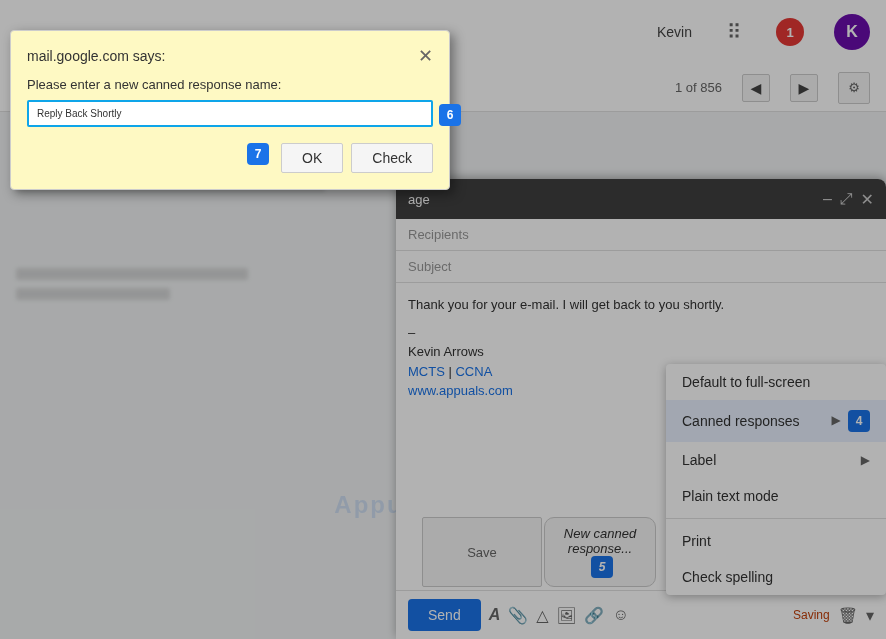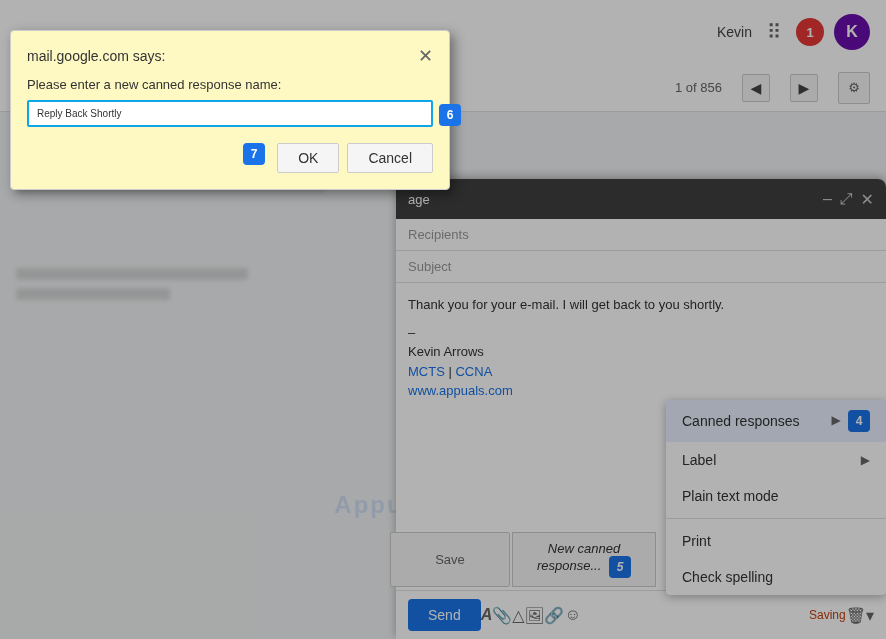--- a/index.html
+++ b/index.html
@@ -11,21 +11,21 @@
       background: #f1f3f4;
     }
 
     
     .gmail-header {
       position: absolute; top: 0; left: 0; right: 0; height: 64px;
       background: #fff; display: flex; align-items: center; padding: 0 16px;
       box-shadow: 0 1px 3px rgba(0,0,0,0.2);
     }
     .gmail-header-left { flex: 1; }
-    .gmail-header-right { display: flex; align-items: center; gap: 10px; }
+    .gmail-header-right { display: flex; align-items: center; gap: 30px; }
     .user-name { font-size: 14px; color: #444; }
     .grid-icon { width: 24px; height: 24px; display: flex; align-items: center; justify-content: center; cursor: pointer; }
     .grid-icon span { font-size: 20px; color: #666; }
     .notification-badge {
       width: 28px; height: 28px; background: #e53935; border-radius: 50%;
       display: flex; align-items: center; justify-content: center;
       color: white; font-size: 13px; font-weight: bold;
     }
     .avatar {
       width: 36px; height: 36px; background: #6a0dad; border-radius: 50%;
@@ -74,21 +74,21 @@
     .compose-to { border-bottom: 1px solid #e0e0e0; padding: 8px 12px; font-size: 13px; color: #999; }
     .compose-subject { border-bottom: 1px solid #e0e0e0; padding: 8px 12px; font-size: 13px; color: #999; }
     .compose-body {
       flex: 1; padding: 12px; font-size: 13px; color: #333; line-height: 1.5;
       overflow-y: auto;
     }
     .signature { margin-top: 8px; font-size: 13px; color: #333; }
     .signature-link { color: #1a73e8; }
     .compose-footer {
       border-top: 1px solid #e0e0e0; padding: 8px 12px;
-      display: flex; align-items: center; 
+      display: flex; align-items: center; gap: 8px;
     }
     .send-btn {
       background: #1a73e8; color: white; border: none; padding: 8px 20px;
       border-radius: 4px; cursor: pointer; font-size: 14px; font-weight: 500;
     }
     .footer-icon { color: #666; cursor: pointer; font-size: 16px; }
     .saving-text { margin-left: auto; font-size: 12px; color: #c2410c; }
     .delete-btn { color: #666; cursor: pointer; font-size: 16px; }
     .more-btn { color: #666; cursor: pointer; font-size: 16px; }
 
@@ -111,22 +111,22 @@
       position: absolute; bottom: 52px; right: 230px;
       display: flex; flex-direction: row; gap: 2px;
     }
     .canned-save-btn {
       background: #f5f5f5; border: 1px solid #ccc; padding: 8px 20px;
       border-radius: 2px; cursor: pointer; font-size: 13px; color: #666;
       text-align: center; width: 120px;
     }
     .canned-new-btn {
       background: #f5f5f5; border: 1px solid #ccc; padding: 8px 12px;
-      border-radius: 0; cursor: pointer; font-size: 13px; color: #333;
-      text-align: center; width: 144px; font-style: italic;
+      border-radius: 10px; cursor: pointer; font-size: 13px; color: #333;
+      text-align: center; width: 112px; font-style: italic;
     }
 
     
     .email-content-bg {
       position: absolute; top: 112px; left: 0; right: 500px; bottom: 0;
       opacity: 0.5;
     }
     .blurred-text {
       height: 12px; background: #bbb; border-radius: 2px; margin: 8px 16px;
       filter: blur(2px);
@@ -258,20 +258,23 @@
       <span class="footer-icon">△</span>
       <span class="footer-icon">🖼</span>
       <span class="footer-icon">🔗</span>
       <span class="footer-icon">☺</span>
       <span class="saving-text">Saving</span>
       <span class="delete-btn">🗑</span>
       <span class="more-btn">▾</span>
     </div>
 
     <div class="dropdown-menu">
+      <div class="menu-item">
+        <span>Default to full-screen</span>
+      </div>
       <div class="menu-item active">
         <span>Canned responses</span>
         <span class="chevron">▶
           <span class="step-badge">4</span>
         </span>
       </div>
       <div class="menu-item">
         <span>Label</span>
         <span class="chevron">▶</span>
       </div>
@@ -303,17 +306,17 @@
       <span class="modal-close">✕</span>
     </div>
     <div class="modal-label">Please enter a new canned response name:</div>
     <div style="position:relative;">
       <input class="modal-input" type="text" value="Reply Back Shortly" style="">
       <span class="step-badge" style="position:absolute;right:-28px;top:4px;">6</span>
     </div>
     <div class="modal-buttons">
       <span class="step-badge" style="margin-right:4px;">7</span>
       <button class="modal-ok-btn">OK</button>
-      <button class="modal-cancel-btn">Cancel</button>
+      <button class="modal-cancel-btn">Check</button>
     </div>
   </div>
 
 </div>
 
 </body></html>

